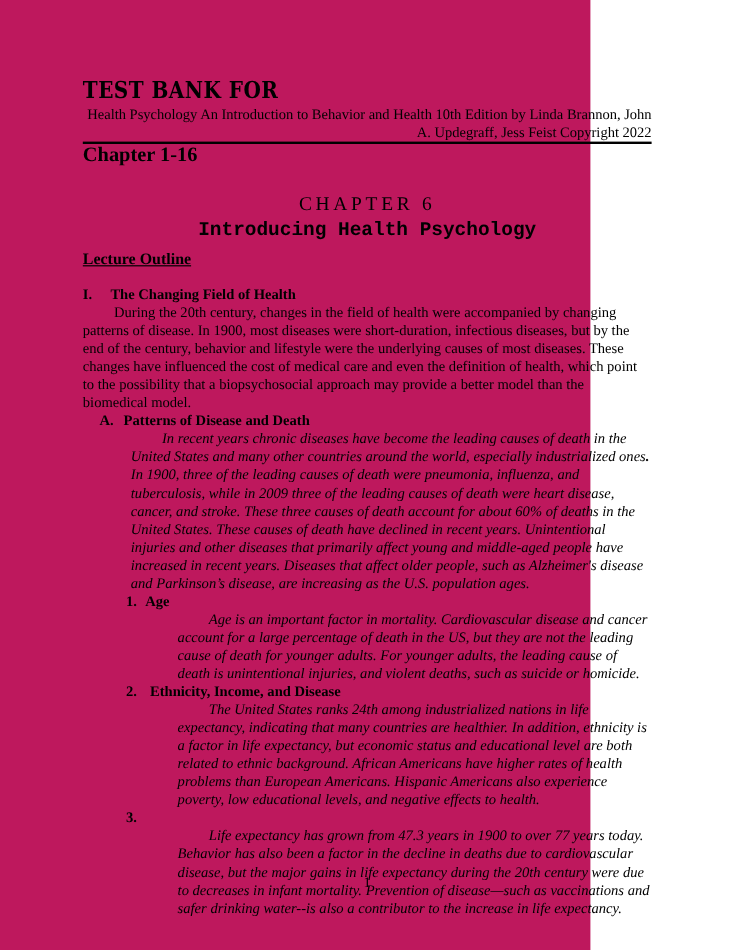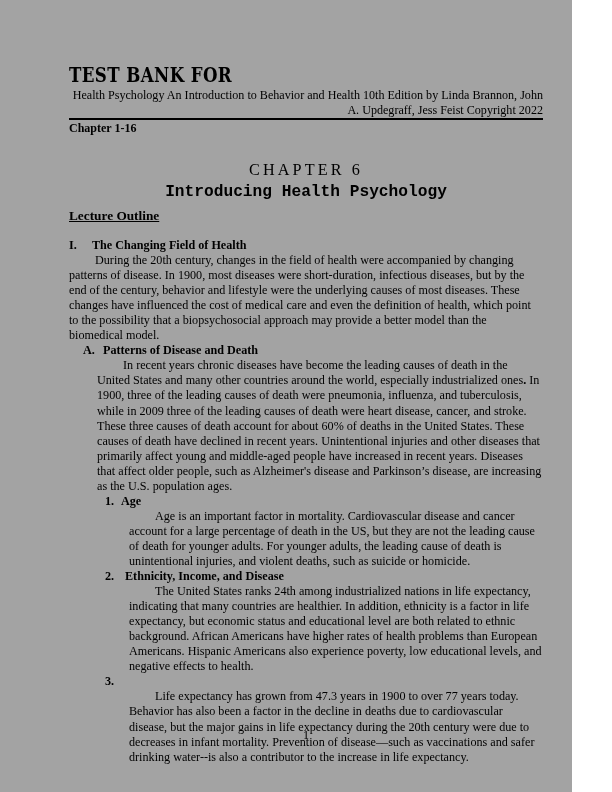--- a/index.html
+++ b/index.html
@@ -13,23 +13,23 @@
     position: relative;
     font-family: "Liberation Serif", "DejaVu Serif", serif;
     color: #000000;
     overflow: hidden;
   }
 
   .page {
     position: absolute;
     left: 0;
     top: 0;
-    width: 572px;
+    width: 492px;
     height: 792px;
-    background: #a3a3a3;
+    background: #be185d;
   }
 
   
   .header {
     position: absolute;
     left: 69px;
     top: 66px;
     width: 474px;
   }
   .tb-title {
@@ -49,21 +49,21 @@
     margin-top: 2px;
     text-align: right;
   }
   .header-rule {
     border: 0;
     border-top: 2px solid #000;
     margin: 1px 0 0 0;
     width: 474px;
   }
   .chapter-range {
-    font-size: 12px;
+    font-size: 17px;
     font-weight: bold;
     line-height: 15px;
     margin-top: 1px;
   }
 
   
   .chapter-head {
     position: absolute;
     left: 69px;
     top: 160px;
@@ -120,36 +120,38 @@
 
   .lvl2-head {
     font-weight: bold;
     display: flex;
     margin-left: 14px;
     margin-top: 0;
   }
   .lvl2-head .num { width: 20px; flex: 0 0 20px; }
 
   .lvl2-body {
-    margin-left: 28px;
+    margin-left: 40px;
     text-indent: 26px;
+    font-style: italic;
   }
 
   .lvl3-head {
     font-weight: bold;
     display: flex;
     margin-left: 36px;
     margin-top: 0;
   }
   .lvl3-head .num { width: 16px; flex: 0 0 16px; }
   .lvl3-head.wide .num { width: 20px; flex: 0 0 20px; }
 
   .lvl3-body {
-    margin-left: 60px;
+    margin-left: 79px;
     text-indent: 26px;
+    font-style: italic;
   }
 
   .b { font-weight: bold; }
 
   
   .page-number {
     position: absolute;
     left: 0;
     top: 728px;
     width: 612px;

